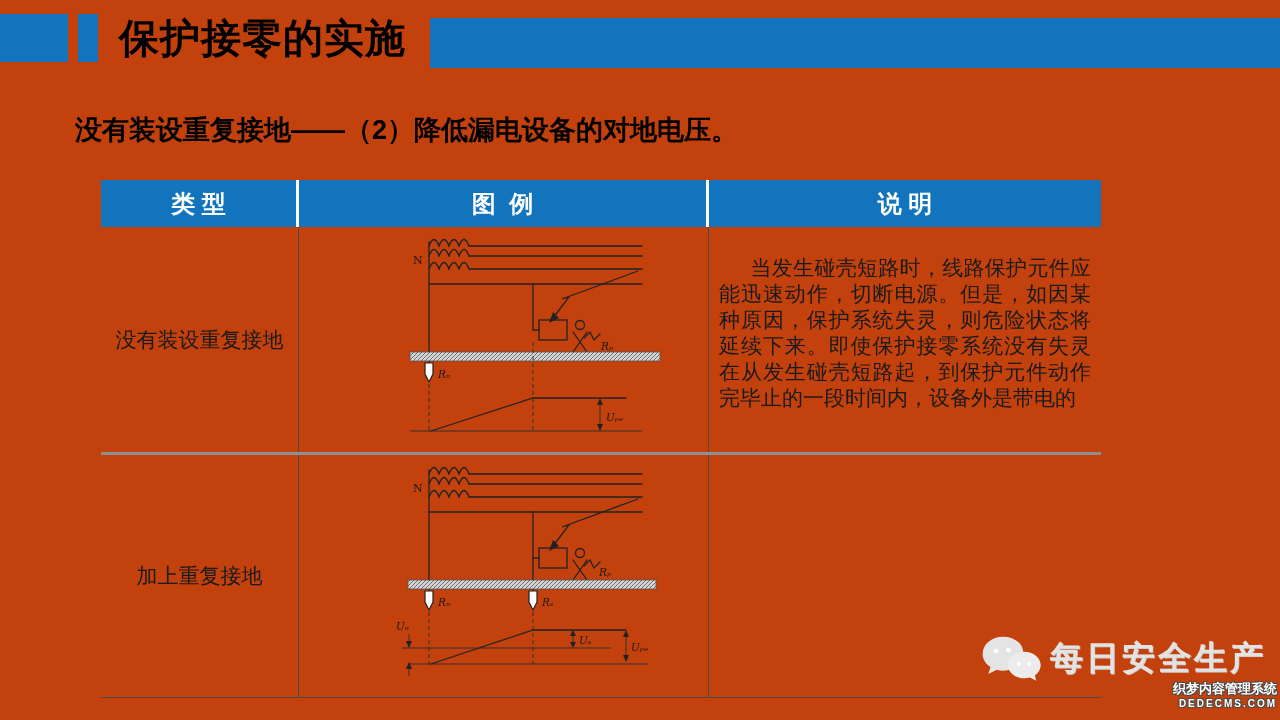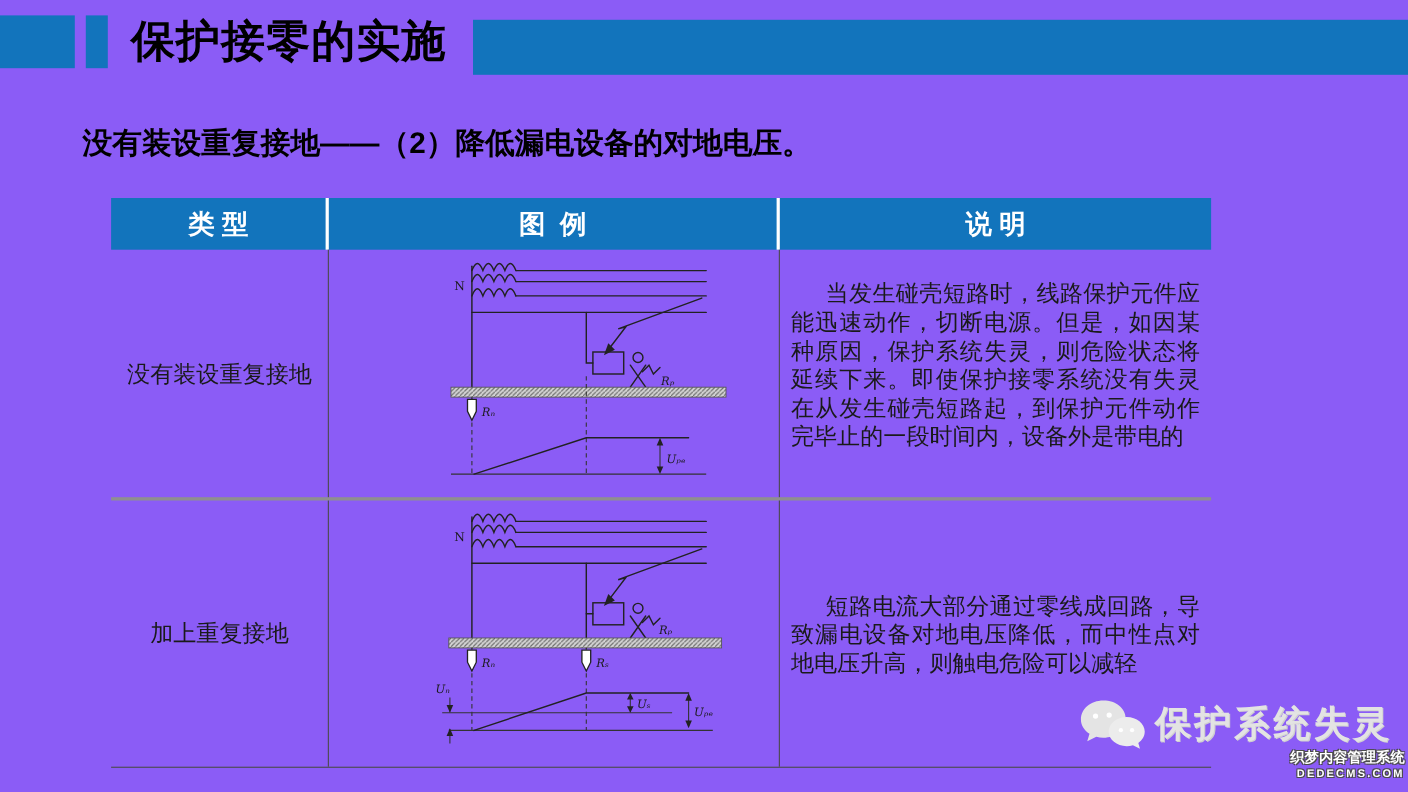--- a/index.html
+++ b/index.html
@@ -1,16 +1,16 @@
 <!DOCTYPE html>
 <html><head>
 <meta charset="utf-8">
 <style>
   html,body{margin:0;padding:0;background:#fff;}
-  .slide{position:relative;width:1280px;height:720px;background:#8b5cf6;overflow:hidden;
+  .slide{position:relative;width:1280px;height:720px;background:#c2410c;overflow:hidden;
          font-family:"Liberation Sans","DejaVu Sans",sans-serif;color:#141414;}
 
   
   .accent-block{position:absolute;left:0;top:14px;width:68px;height:48px;background:#1274BC;}
   .accent-tick{position:absolute;left:78px;top:14px;width:20px;height:48px;background:#1274BC;}
   .accent-bar{position:absolute;left:430px;top:18px;width:850px;height:50px;background:#1274BC;}
   .title{position:absolute;left:119px;top:13px;margin:0;font-size:40px;line-height:50px;
          font-weight:900;letter-spacing:1px;color:#000;}
 
   
@@ -184,36 +184,33 @@
 
           <text class="diag-n" x="27" y="32">N</text>
           <text class="diag-label" x="52" y="146">Rₙ</text>
           <text class="diag-label" x="156" y="146">Rₛ</text>
           <text class="diag-label" x="213" y="116">Rₚ</text>
           <text class="diag-label" x="10" y="170">Uₙ</text>
           <text class="diag-label" x="193" y="184">Uₛ</text>
           <text class="diag-label" x="245" y="191">Uₚₑ</text>
         </svg>
       </div>
-      <div class="td td-desc">
-        <p class="desc-inner">短路电流大部分通过零线成回路，导致漏电设备对地电压降低，而中性点对地电压升高，则触电危险可以减轻</p>
-      </div>
     </div>
   </div>
 
   <div class="watermark">
     <svg viewBox="0 0 70 56" width="62" height="50">
       <path d="M26 4 C13 4 3 12.5 3 23.5 c0 6 3.4 11.2 8.8 14.7 L9.5 46 l9.3-4.6 c2.3.6 4.7 1 7.2 1 13 0 23-8.5 23-19.5 S39 4 26 4z" fill="#e4e4e4"></path>
       <circle cx="18" cy="20" r="2.7" fill="#ffffff"></circle>
       <circle cx="32" cy="19" r="2.7" fill="#ffffff"></circle>
       <path d="M50 21 c-10.2 0-18.5 6.8-18.5 15 0 8.3 8.3 15 18.5 15 2.3 0 4.4-.3 6.4-.9 l7.2 3.5 -1.7-5.9 c4-2.7 6.6-6.9 6.6-11.7 0-8.2-8.3-15-18.5-15z" fill="#ececec"></path>
       <circle cx="44" cy="34.5" r="2.2" fill="#ffffff"></circle>
       <circle cx="55.5" cy="34.5" r="2.2" fill="#ffffff"></circle>
     </svg>
-    <span class="wm-text">保护系统失灵</span>
+    <span class="wm-text">每日安全生产</span>
   </div>
 
   <div class="cms">
     <div>织梦内容管理系统</div>
     <div class="cms2">DEDECMS.COM</div>
   </div>
 
 </div>
 
 </body></html>

